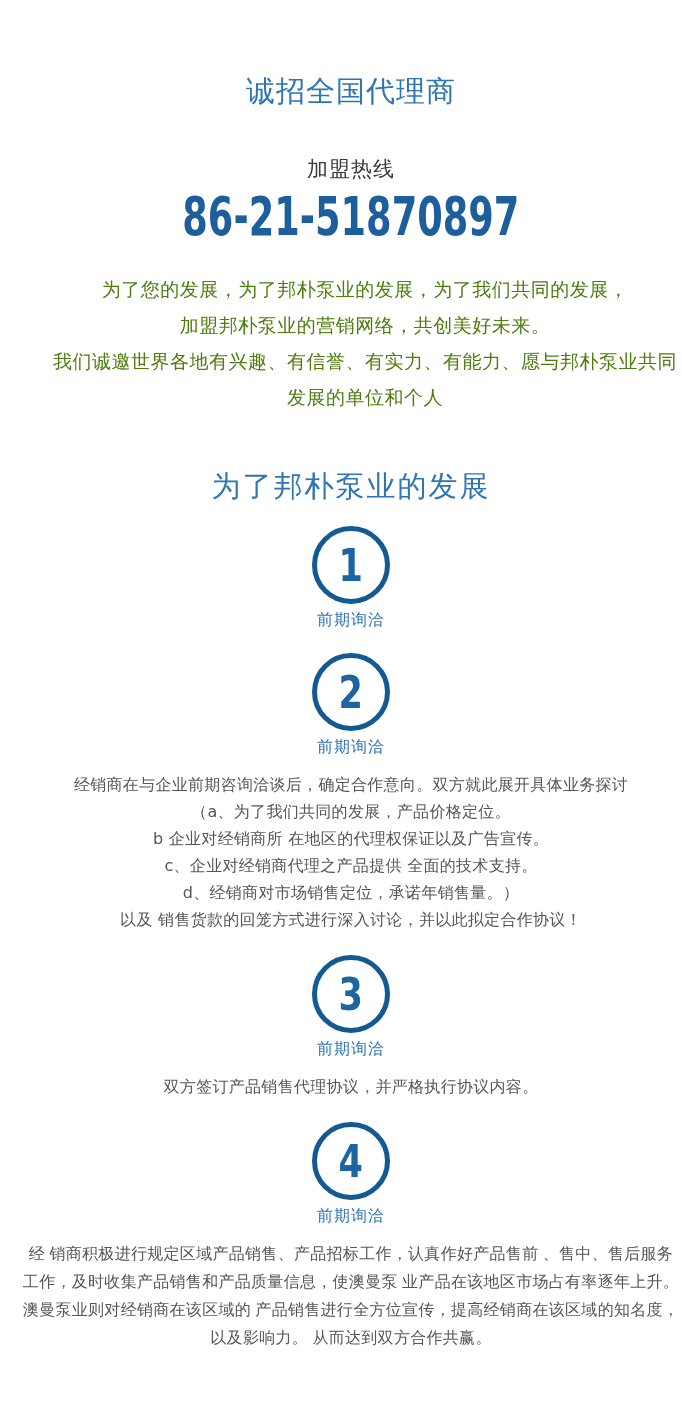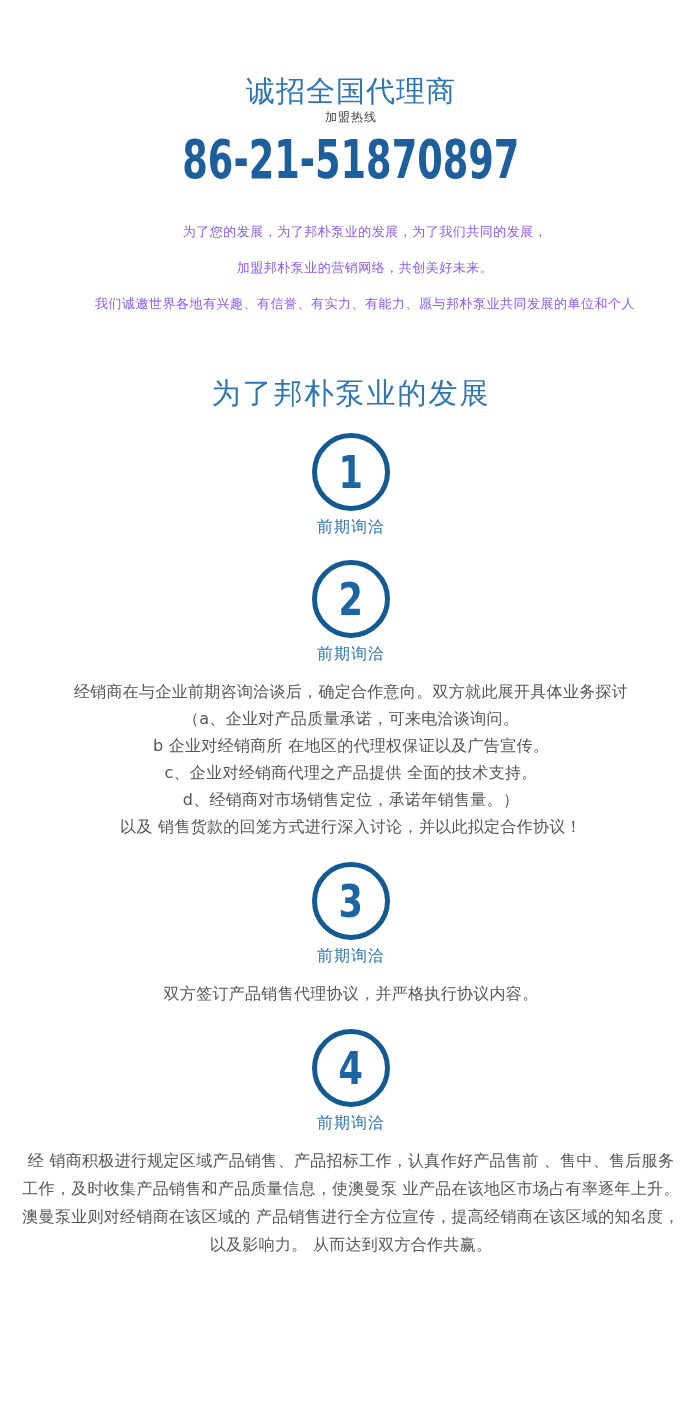--- a/index.html
+++ b/index.html
@@ -15,40 +15,41 @@
   .page { width: 682px; padding-top: 74px; text-align: center; padding-left: 20px; }
 
   h1.page-title {
     font-size: 29px;
     font-weight: normal;
     color: #2e75b3;
     letter-spacing: 1px;
     line-height: 1.2;
   }
   .hotline-label {
-    font-size: 12px;
+    margin-top: 46px;
+    font-size: 21px;
     color: #3a3a3a;
     letter-spacing: 1px;
   }
   .phone-wrap { margin-top: 6px; height: 58px; overflow: visible; }
   .phone {
     display: inline-block;
     font-size: 54px;
     font-weight: 700;
     color: #1d5f9c;
     line-height: 1.05;
     transform: scaleX(0.68);
     transform-origin: 50% 50%;
     white-space: nowrap;
     letter-spacing: 0px;
   }
   .intro { margin-top: 24px; }
   .intro p {
-    font-size: 13px;
-    color: #8b5cf6;
+    font-size: 19px;
+    color: #4d7c0f;
     line-height: 36px;
     letter-spacing: 0.5px;
     margin-left: 28px;
   }
   h2.guidelines-title {
     margin-top: 54px;
     font-size: 29px;
     font-weight: normal;
     color: #2e75b3;
     letter-spacing: 2px;
@@ -81,21 +82,21 @@
     letter-spacing: 1px;
   }
   .step-text { margin-top: 13px; padding: 0 8px; }
   .step-text .line {
     font-size: 16px;
     color: #565656;
     line-height: 27px;
     text-align: center;
     letter-spacing: 0.3px;
   }
-  .step-text.wide { padding: 0 1px; }
+  .step-text.wide { padding: 0 1px; font-family: Liberation Serif, serif; }
   .step-text.wide .line { line-height: 28px; }
 </style>
 </head>
 <body>
 
 <div class="page">
 
   <h1 class="page-title">诚招全国代理商</h1>
 
   <div class="hotline-label">加盟热线</div>
@@ -121,21 +122,21 @@
       <div class="step-label">前期询洽</div>
     </div>
 
     <div class="step">
       <div class="step-circle">
         <span class="step-number">2</span>
       </div>
       <div class="step-label">前期询洽</div>
       <div class="step-text">
         <div class="line">经销商在与企业前期咨询洽谈后，确定合作意向。双方就此展开具体业务探讨</div>
-        <div class="line">（a、企业对产品质量承诺，可来电洽谈询问。</div>
+        <div class="line">（a、为了我们共同的发展，产品价格定位。</div>
         <div class="line">b 企业对经销商所 在地区的代理权保证以及广告宣传。</div>
         <div class="line">c、企业对经销商代理之产品提供 全面的技术支持。</div>
         <div class="line">d、经销商对市场销售定位，承诺年销售量。）</div>
         <div class="line">以及 销售货款的回笼方式进行深入讨论，并以此拟定合作协议！</div>
       </div>
     </div>
 
     <div class="step">
       <div class="step-circle">
         <span class="step-number">3</span>

